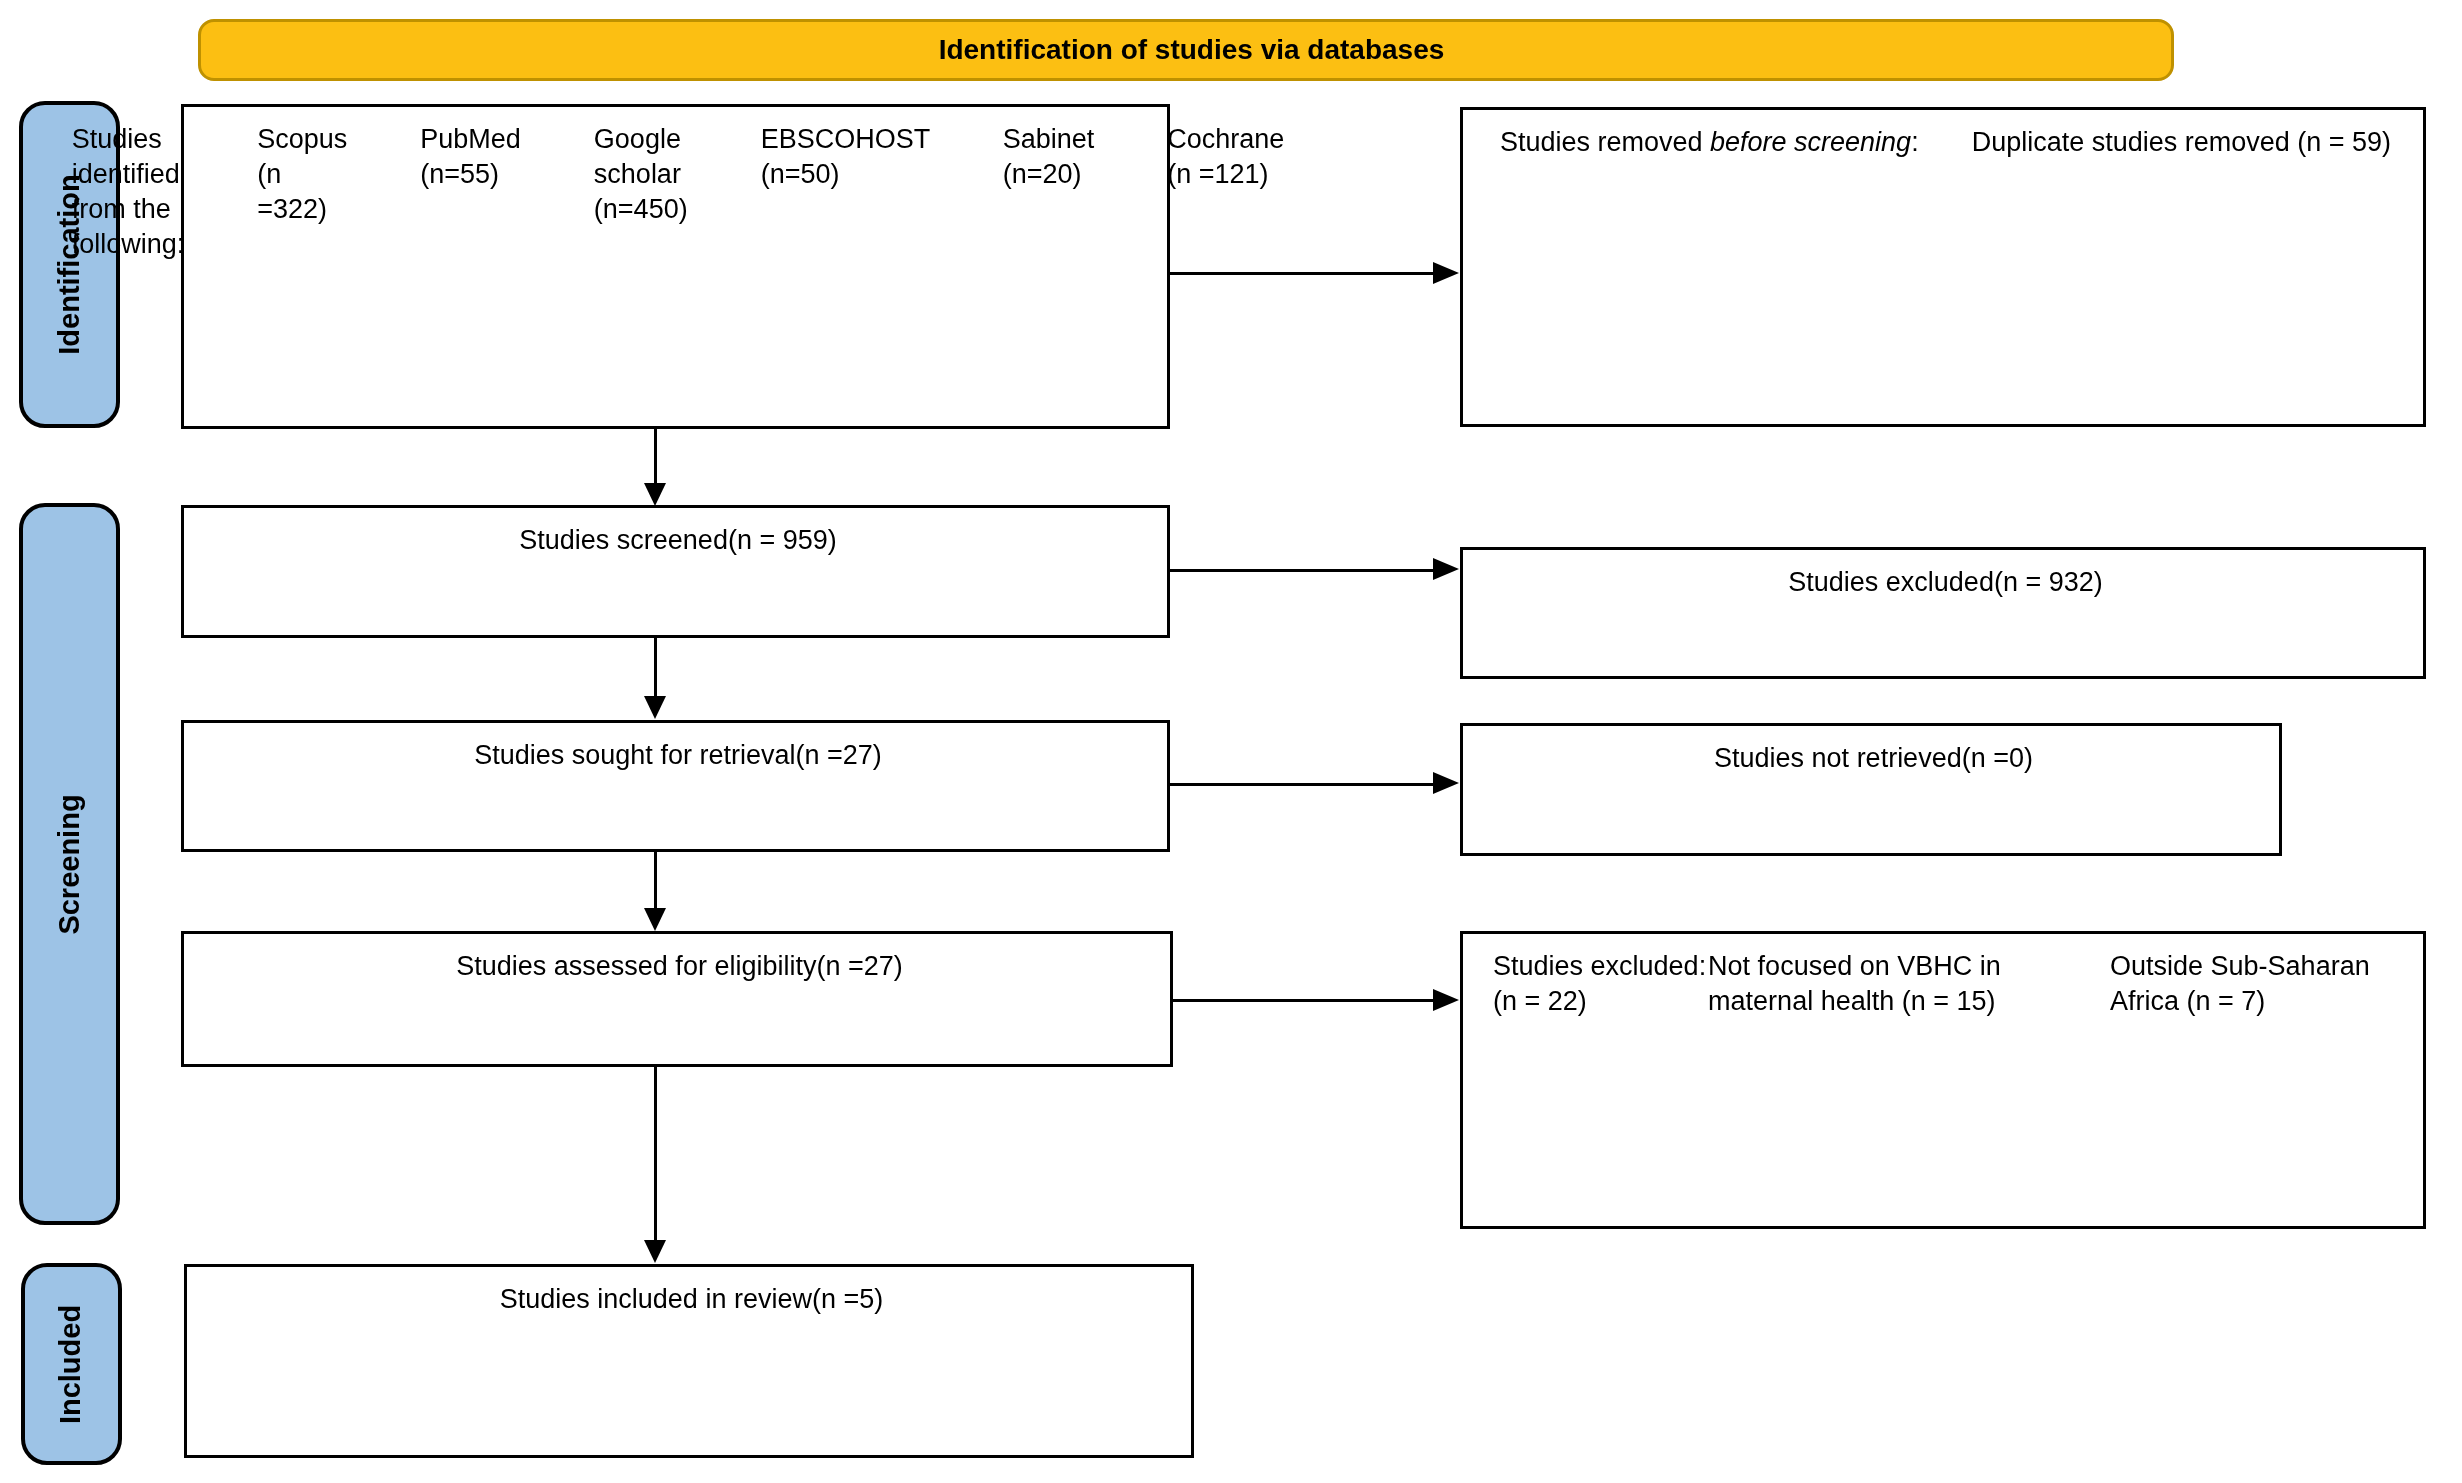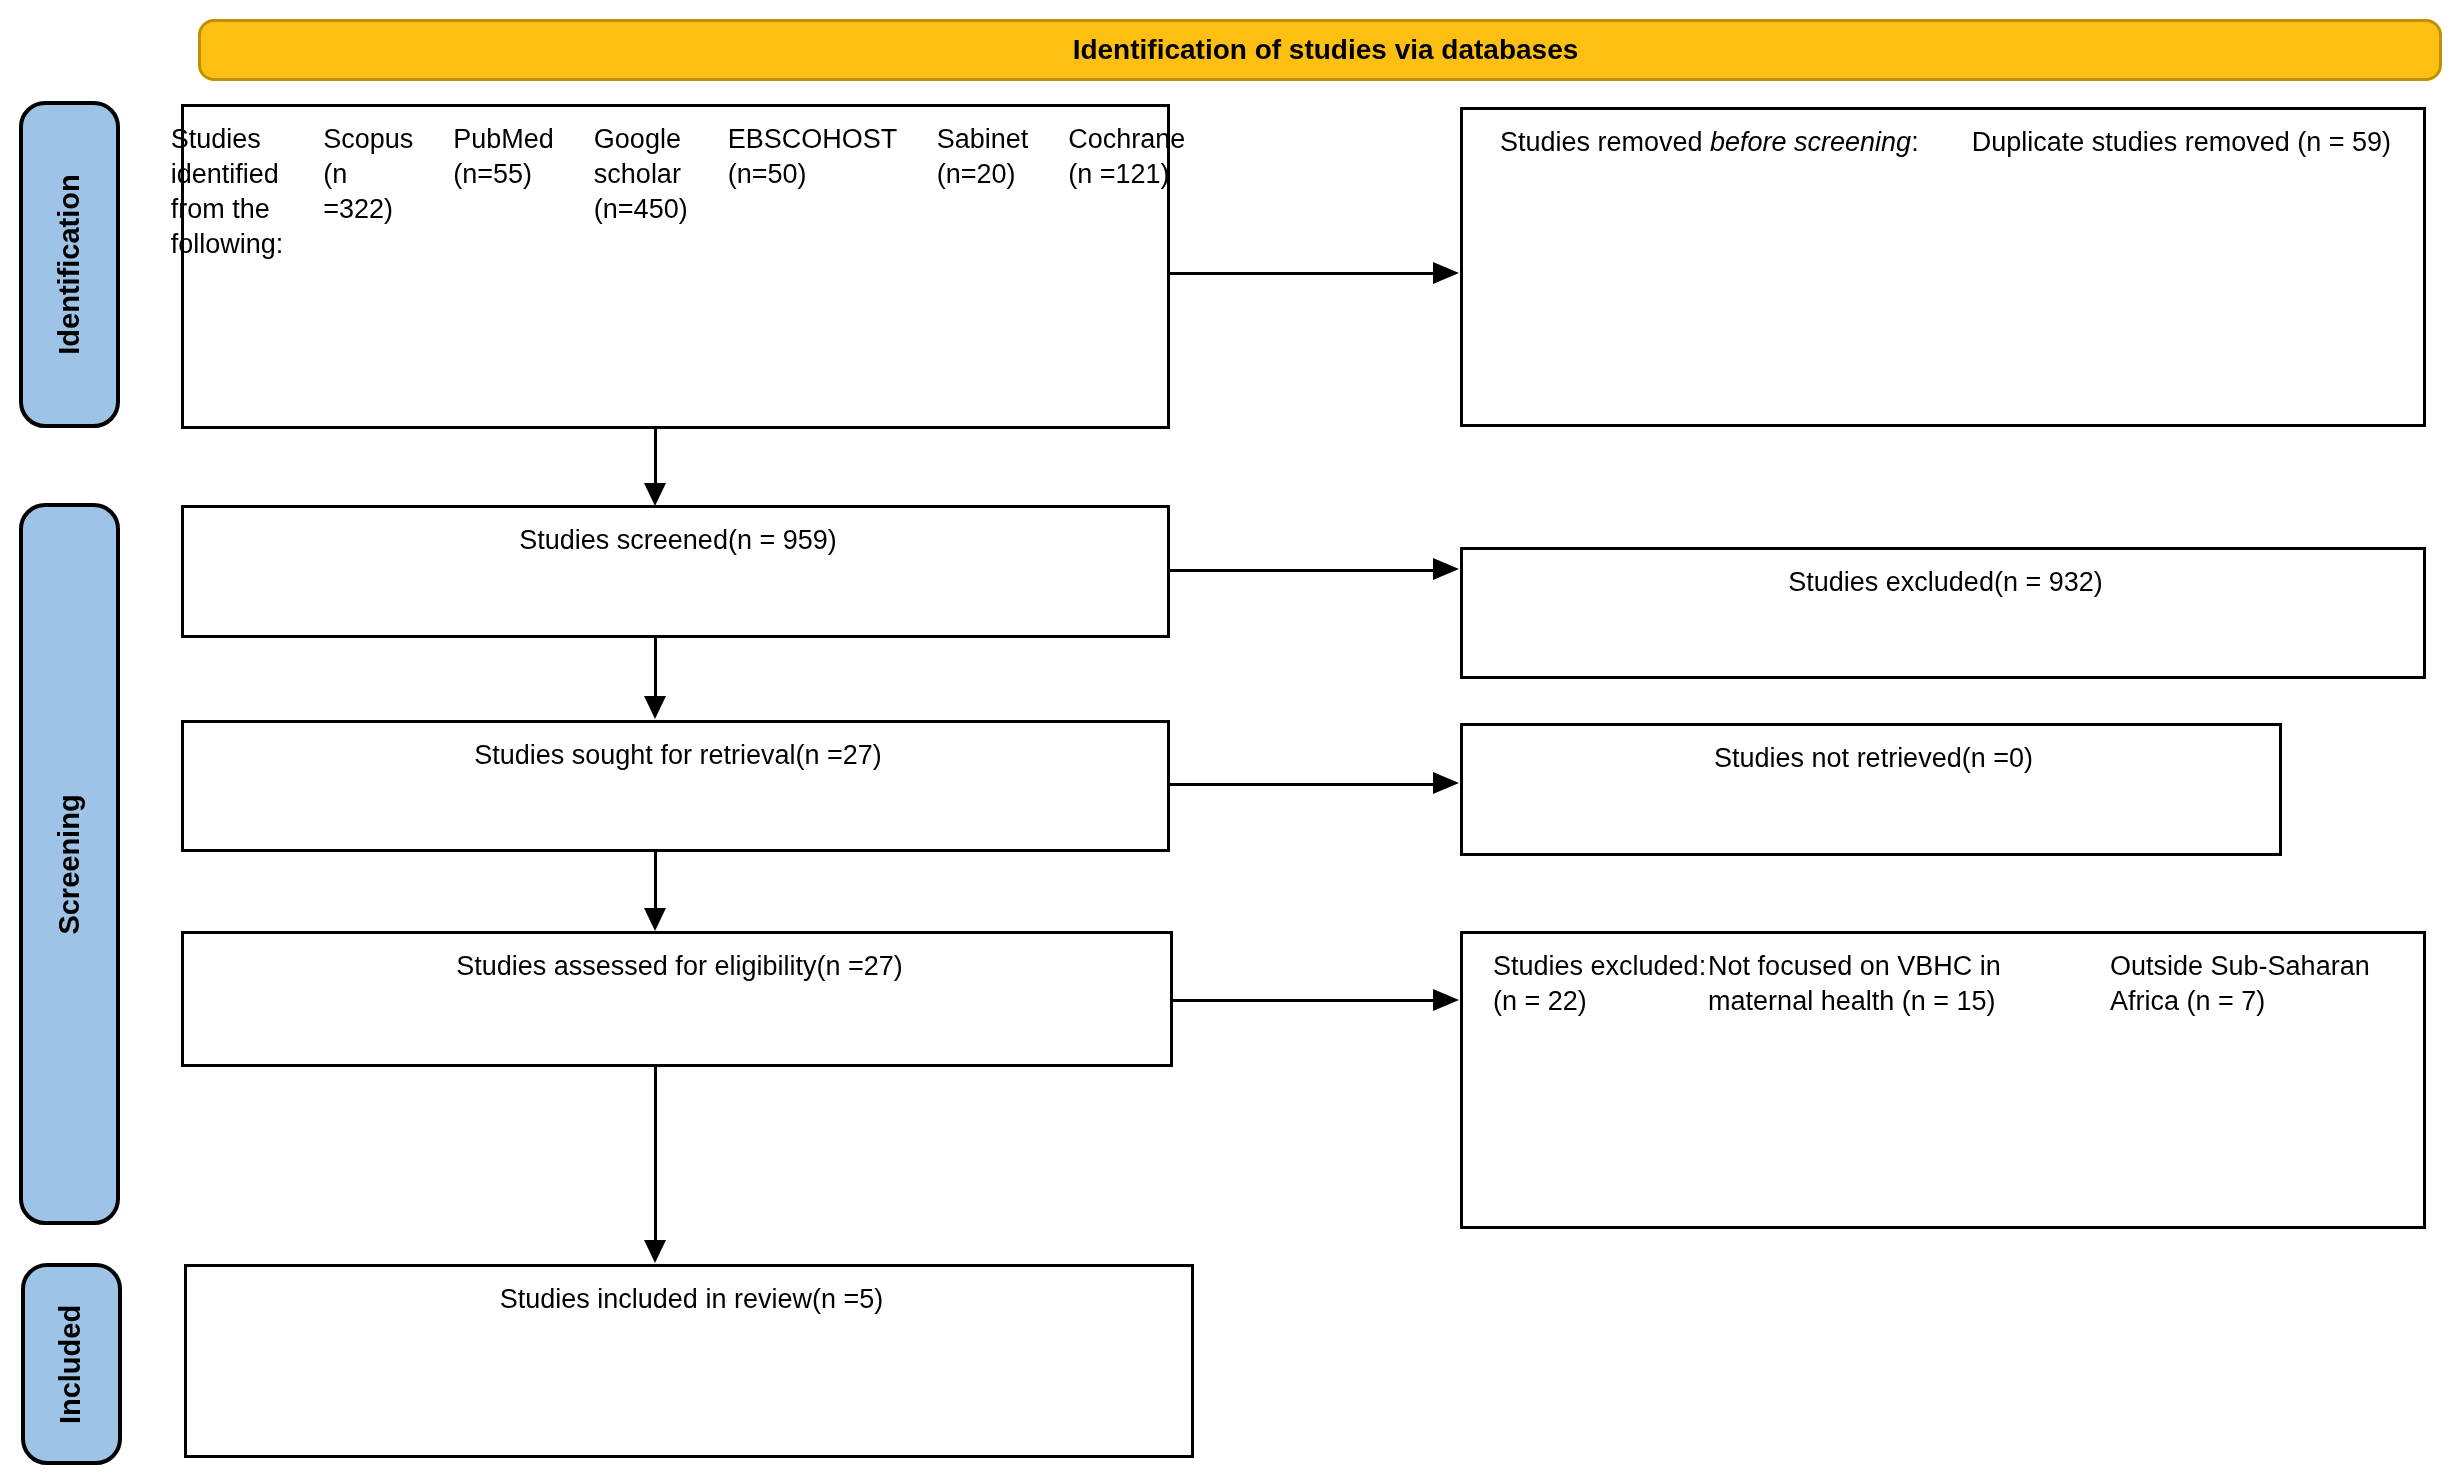--- a/index.html
+++ b/index.html
@@ -5,21 +5,21 @@
 <style>
   html,body{margin:0;padding:0;background:#ffffff;}
   #canvas{
     position:relative;
     width:2462px;height:1483px;
     background:#ffffff;
     font-family:"Liberation Sans","DejaVu Sans",sans-serif;
     color:#000;
   }
   .banner{
-    position:absolute;left:198px;top:18.6px;width:2244px;height:62px;
+    position:absolute;left:198px;top:18.6px;width:1976px;height:62px;
     box-sizing:border-box;
     background:#FCBF12;
     border:3.1px solid #BF9100;
     border-radius:16px;
     display:flex;align-items:center;justify-content:center;
     font-size:28px;font-weight:bold;padding-left:11px;
   }
   .tab{
     position:absolute;box-sizing:border-box;
     background:#9DC3E6;
@@ -34,21 +34,21 @@
     font-size:29px;font-weight:bold;
   }
   .box{
     position:absolute;box-sizing:border-box;
     background:#ffffff;
     border:3.7px solid #000;
     display:flex;justify-content:center;
     padding:15px 25px 15px 30px;
     font-size:27px;line-height:35px;
   }
-  .indent{margin-left:40px;}
+  .indent{margin-left:73px;}
   .indent-sm{margin-left:53px;}
   .gap55{height:34px;}
   .gap62{height:39px;}
   .em{font-style:italic;}
   .hline{position:absolute;height:2.5px;background:#000;}
   .vline{position:absolute;width:2.5px;background:#000;}
   .head-right{
     position:absolute;width:0;height:0;
     border-top:11.8px solid transparent;
     border-bottom:11.8px solid transparent;

